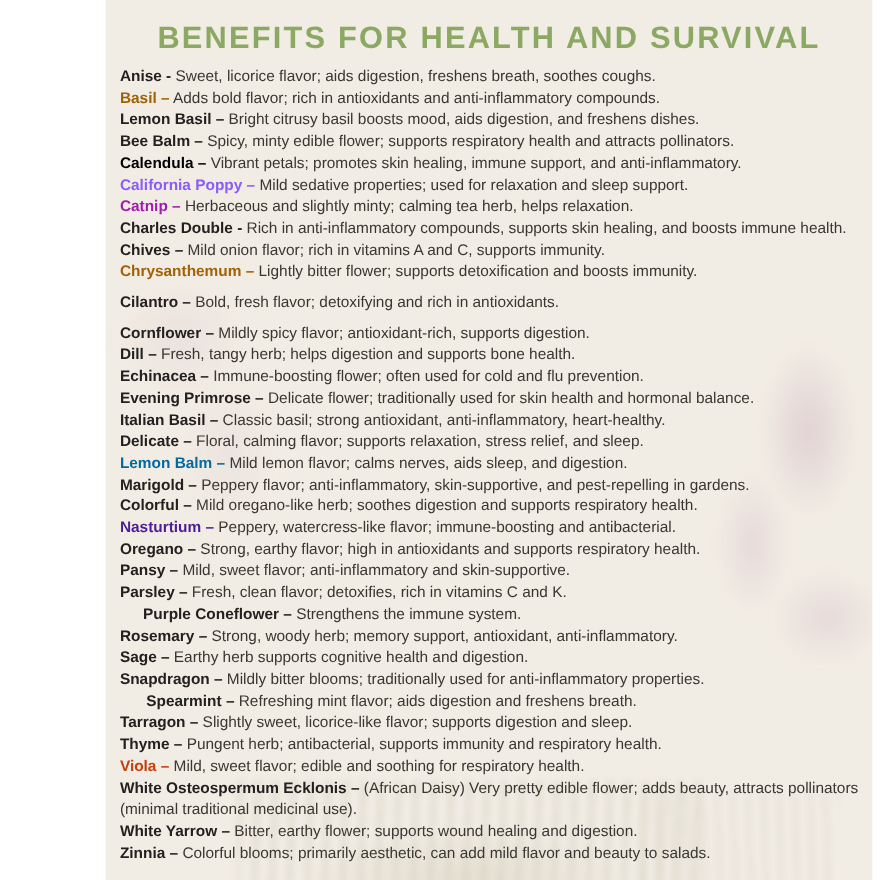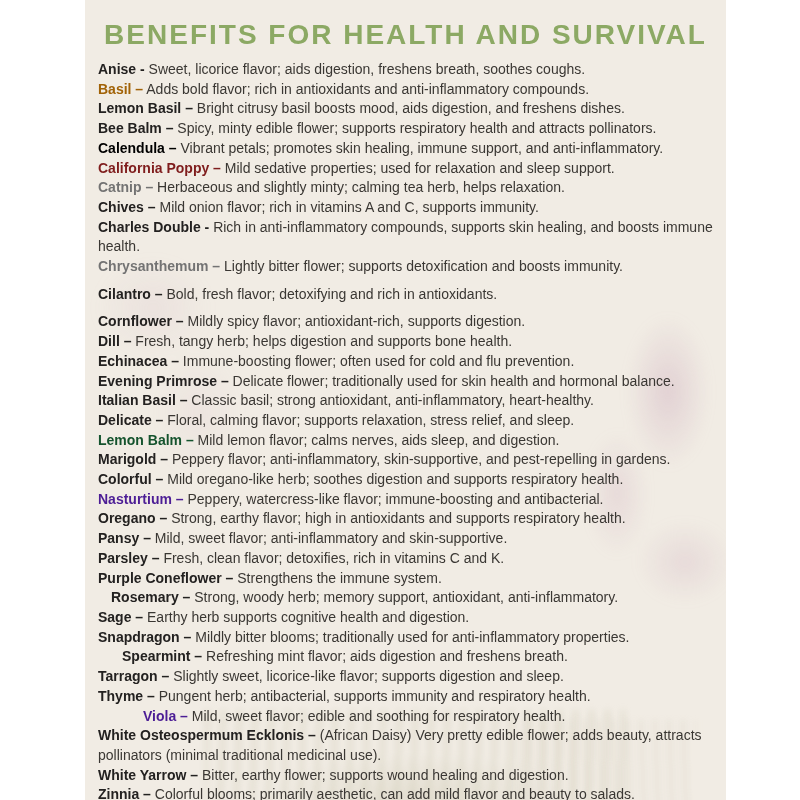--- a/index.html
+++ b/index.html
@@ -12,23 +12,23 @@
     overflow: hidden;
   }
   .canvas {
     position: relative;
     width: 800px;
     height: 800px;
     background: #ffffff;
   }
   .page {
     position: absolute;
-    left: 85px;
+    left: 96px;
     top: 0;
-    width: 641px;
+    width: 697px;
     height: 800px;
     background: #f1ece4;
     overflow: hidden;
   }
   
   .wm { position: absolute; pointer-events: none; }
   .wm-sprig-right {
     right: -10px; top: 290px; width: 170px; height: 340px;
     background:
       radial-gradient(ellipse 60px 110px at 60% 30%, rgba(186,138,168,0.28), transparent 70%),
@@ -93,45 +93,45 @@
     <div class="wm wm-grass-right"></div>
 
     <h1 class="title" style="color: rgb(140, 169, 100);">BENEFITS FOR HEALTH AND SURVIVAL</h1>
 
     <div class="herb-list" style="color: rgb(58, 55, 51);">
         <p class="entry"><strong style="color: rgb(35, 33, 32);">Anise -</strong><span> Sweet, licorice flavor; aids digestion, freshens breath, soothes coughs.</span></p>
         <p class="entry"><strong style="color: #a16207;">Basil –</strong><span> Adds bold flavor; rich in antioxidants and anti-inflammatory compounds.</span></p>
         <p class="entry"><strong style="color: rgb(35, 33, 32);">Lemon Basil –</strong><span> Bright citrusy basil boosts mood, aids digestion, and freshens dishes.</span></p>
         <p class="entry"><strong style="color: rgb(35, 33, 32);">Bee Balm –</strong><span> Spicy, minty edible flower; supports respiratory health and attracts pollinators.</span></p>
         <p class="entry"><strong style="color: #000000;">Calendula –</strong><span> Vibrant petals; promotes skin healing, immune support, and anti-inflammatory.</span></p>
-        <p class="entry"><strong style="color: #7f1d1d;">California Poppy –</strong><span> Mild sedative properties; used for relaxation and sleep support.</span></p>
-        <p class="entry"><strong style="color: #737373;">Catnip –</strong><span> Herbaceous and slightly minty; calming tea herb, helps relaxation.</span></p>
+        <p class="entry"><strong style="color: #8b5cf6;">California Poppy –</strong><span> Mild sedative properties; used for relaxation and sleep support.</span></p>
+        <p class="entry"><strong style="color: #a21caf;">Catnip –</strong><span> Herbaceous and slightly minty; calming tea herb, helps relaxation.</span></p>
+        <p class="entry"><strong style="color: rgb(35, 33, 32);">Charles Double -</strong><span> Rich in anti-inflammatory compounds, supports skin healing, and boosts immune health.</span></p>
         <p class="entry"><strong style="color: rgb(35, 33, 32);">Chives –</strong><span> Mild onion flavor; rich in vitamins A and C, supports immunity.</span></p>
-        <p class="entry"><strong style="color: rgb(35, 33, 32);">Charles Double -</strong><span> Rich in anti-inflammatory compounds, supports skin healing, and boosts immune health.</span></p>
-        <p class="entry"><strong style="color: #737373;">Chrysanthemum –</strong><span> Lightly bitter flower; supports detoxification and boosts immunity.</span></p>
+        <p class="entry"><strong style="color: #a16207;">Chrysanthemum –</strong><span> Lightly bitter flower; supports detoxification and boosts immunity.</span></p>
         <p class="entry gap"><strong style="color: rgb(35, 33, 32);">Cilantro –</strong><span> Bold, fresh flavor; detoxifying and rich in antioxidants.</span></p>
         <p class="entry gap"><strong style="color: rgb(35, 33, 32);">Cornflower –</strong><span> Mildly spicy flavor; antioxidant-rich, supports digestion.</span></p>
         <p class="entry"><strong style="color: rgb(35, 33, 32);">Dill –</strong><span> Fresh, tangy herb; helps digestion and supports bone health.</span></p>
         <p class="entry"><strong style="color: rgb(35, 33, 32);">Echinacea –</strong><span> Immune-boosting flower; often used for cold and flu prevention.</span></p>
         <p class="entry"><strong style="color: rgb(35, 33, 32);">Evening Primrose –</strong><span> Delicate flower; traditionally used for skin health and hormonal balance.</span></p>
         <p class="entry"><strong style="color: rgb(35, 33, 32);">Italian Basil –</strong><span> Classic basil; strong antioxidant, anti-inflammatory, heart-healthy.</span></p>
         <p class="entry"><strong style="color: rgb(35, 33, 32);">Delicate –</strong><span> Floral, calming flavor; supports relaxation, stress relief, and sleep.</span></p>
-        <p class="entry"><strong style="color: #14532d;">Lemon Balm –</strong><span> Mild lemon flavor; calms nerves, aids sleep, and digestion.</span></p>
+        <p class="entry"><strong style="color: #0369a1;">Lemon Balm –</strong><span> Mild lemon flavor; calms nerves, aids sleep, and digestion.</span></p>
         <p class="entry"><strong style="color: rgb(35, 33, 32); text-align: center;">Marigold –</strong><span> Peppery flavor; anti-inflammatory, skin-supportive, and pest-repelling in gardens.</span></p>
         <p class="entry"><strong style="color: rgb(35, 33, 32);">Colorful –</strong><span> Mild oregano-like herb; soothes digestion and supports respiratory health.</span></p>
         <p class="entry"><strong style="color: #4c1d95;">Nasturtium –</strong><span> Peppery, watercress-like flavor; immune-boosting and antibacterial.</span></p>
         <p class="entry"><strong style="color: rgb(35, 33, 32);">Oregano –</strong><span> Strong, earthy flavor; high in antioxidants and supports respiratory health.</span></p>
         <p class="entry"><strong style="color: rgb(35, 33, 32);">Pansy –</strong><span> Mild, sweet flavor; anti-inflammatory and skin-supportive.</span></p>
         <p class="entry"><strong style="color: rgb(35, 33, 32);">Parsley –</strong><span> Fresh, clean flavor; detoxifies, rich in vitamins C and K.</span></p>
-        <p class="entry"><strong style="color: rgb(35, 33, 32);">Purple Coneflower –</strong><span> Strengthens the immune system.</span></p>
-        <p class="entry"><strong style="color: rgb(35, 33, 32); margin-left: 13px;">Rosemary –</strong><span> Strong, woody herb; memory support, antioxidant, anti-inflammatory.</span></p>
+        <p class="entry"><strong style="color: rgb(35, 33, 32); margin-left: 21px;">Purple Coneflower –</strong><span> Strengthens the immune system.</span></p>
+        <p class="entry"><strong style="color: rgb(35, 33, 32);">Rosemary –</strong><span> Strong, woody herb; memory support, antioxidant, anti-inflammatory.</span></p>
         <p class="entry"><strong style="color: rgb(35, 33, 32);">Sage –</strong><span> Earthy herb supports cognitive health and digestion.</span></p>
         <p class="entry"><strong style="color: rgb(35, 33, 32);">Snapdragon –</strong><span> Mildly bitter blooms; traditionally used for anti-inflammatory properties.</span></p>
         <p class="entry"><strong style="color: rgb(35, 33, 32); margin-left: 24px;">Spearmint –</strong><span> Refreshing mint flavor; aids digestion and freshens breath.</span></p>
         <p class="entry"><strong style="color: rgb(35, 33, 32);">Tarragon –</strong><span> Slightly sweet, licorice-like flavor; supports digestion and sleep.</span></p>
         <p class="entry"><strong style="color: rgb(35, 33, 32);">Thyme –</strong><span> Pungent herb; antibacterial, supports immunity and respiratory health.</span></p>
-        <p class="entry"><strong style="color: #4c1d95; margin-left: 45px;">Viola –</strong><span> Mild, sweet flavor; edible and soothing for respiratory health.</span></p>
+        <p class="entry"><strong style="color: #c2410c;">Viola –</strong><span> Mild, sweet flavor; edible and soothing for respiratory health.</span></p>
         <p class="entry"><strong style="color: rgb(35, 33, 32);">White Osteospermum Ecklonis –</strong><span> (African Daisy) Very pretty edible flower; adds beauty, attracts pollinators (minimal traditional medicinal use).</span></p>
         <p class="entry"><strong style="color: rgb(35, 33, 32);">White Yarrow –</strong><span> Bitter, earthy flower; supports wound healing and digestion.</span></p>
         <p class="entry"><strong style="color: rgb(35, 33, 32);">Zinnia –</strong><span> Colorful blooms; primarily aesthetic, can add mild flavor and beauty to salads.</span></p>
       </div>
   </div>
 </div>
 
 </body></html>

